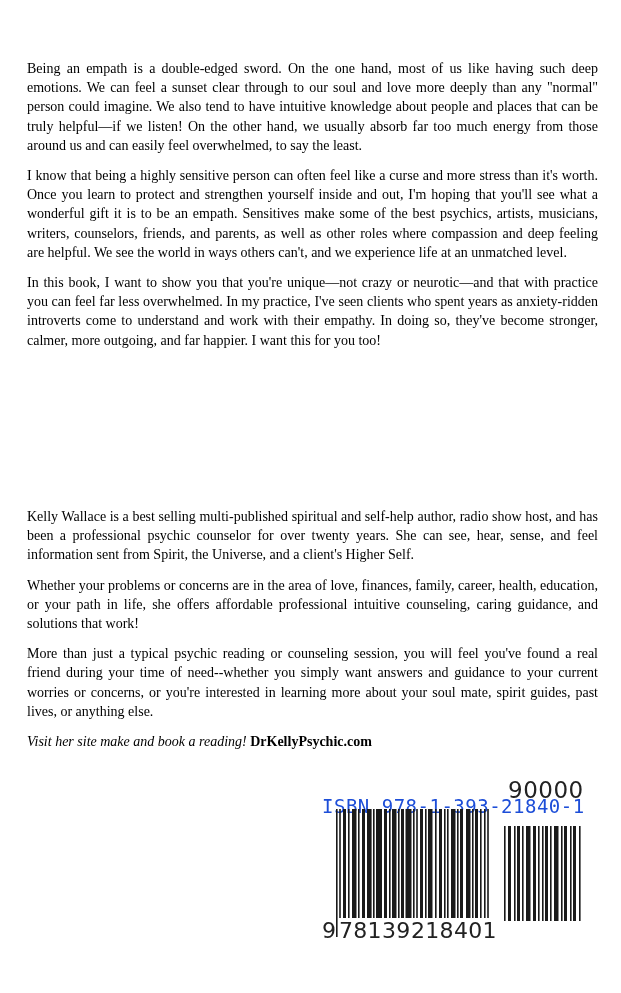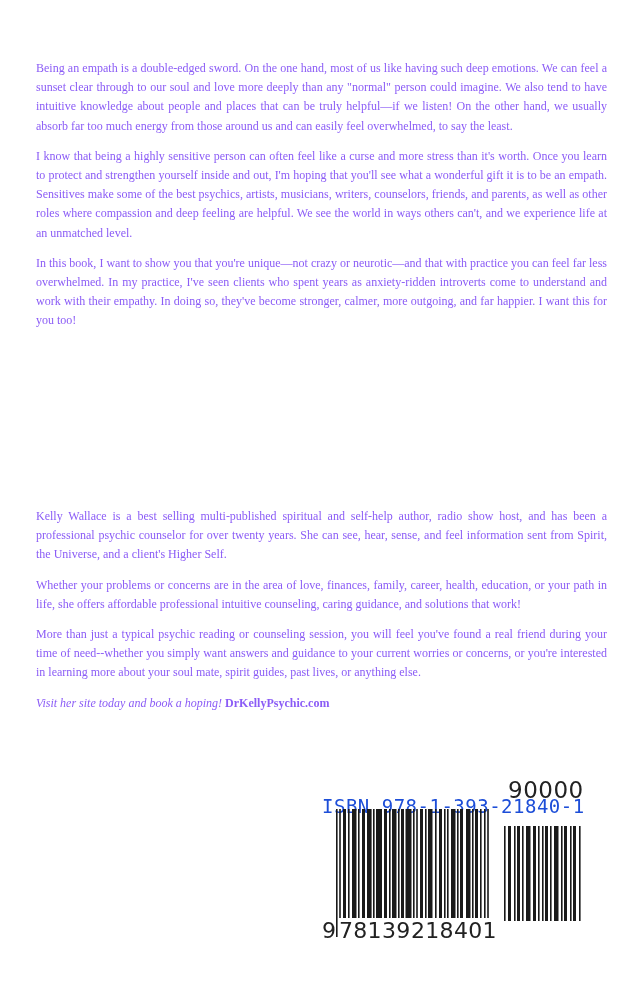--- a/index.html
+++ b/index.html
@@ -1,21 +1,21 @@
 <!DOCTYPE html>
 <html><head>
 <meta charset="utf-8">
 <style>
   html, body { margin: 0; padding: 0; background: #ffffff; }
   body { width: 621px; height: 993px; position: relative; overflow: hidden; }
   .page { position: absolute; left: 0; top: 0; width: 621px; height: 993px; background: #fff; }
   .text-block {
-    position: absolute; left: 36px; width: 571px;
+    position: absolute; left: 27px; width: 571px;
     font-family: "Liberation Serif", "DejaVu Serif", serif;
-    font-size: 12px; line-height: 19.2px; color: #8b5cf6;
+    font-size: 14px; line-height: 19.2px; color: #000000;
     text-align: justify; hyphens: none;
   }
   .text-block p { margin: 0 0 11px 0; }
   .text-block p.last-left { text-align: left; }
   #blurb { top: 59px; }
   #bio { top: 507px; }
   .visit { font-style: italic; }
   .site { font-weight: bold; font-style: normal; text-align: center; }
   .isbn-label {
     position: absolute; left: 322px; top: 795px;
@@ -50,21 +50,21 @@
     <p>Being an empath is a double-edged sword. On the one hand, most of us like having such deep emotions. We can feel a sunset clear through to our soul and love more deeply than any "normal" person could imagine. We also tend to have intuitive knowledge about people and places that can be truly helpful—if we listen! On the other hand, we usually absorb far too much energy from those around us and can easily feel overwhelmed, to say the least.</p>
     <p>I know that being a highly sensitive person can often feel like a curse and more stress than it's worth. Once you learn to protect and strengthen yourself inside and out, I'm hoping that you'll see what a wonderful gift it is to be an empath. Sensitives make some of the best psychics, artists, musicians, writers, counselors, friends, and parents, as well as other roles where compassion and deep feeling are helpful. We see the world in ways others can't, and we experience life at an unmatched level.</p>
     <p>In this book, I want to show you that you're unique—not crazy or neurotic—and that with practice you can feel far less overwhelmed. In my practice, I've seen clients who spent years as anxiety-ridden introverts come to understand and work with their empathy. In doing so, they've become stronger, calmer, more outgoing, and far happier. I want this for you too!</p>
   </div>
 
   <div class="text-block" id="bio">
     <p>Kelly Wallace is a best selling multi-published spiritual and self-help author, radio show host, and has been a professional psychic counselor for over twenty years. She can see, hear, sense, and feel information sent from Spirit, the Universe, and a client's Higher Self.</p>
     <p>Whether your problems or concerns are in the area of love, finances, family, career, health, education, or your path in life, she offers affordable professional intuitive counseling, caring guidance, and solutions that work!</p>
     <p>More than just a typical psychic reading or counseling session, you will feel you've found a real friend during your time of need--whether you simply want answers and guidance to your current worries or concerns, or you're interested in learning more about your soul mate, spirit guides, past lives, or anything else.</p>
     <p class="last-left">
-      <span class="visit">Visit her site today and book a hoping!</span>
+      <span class="visit">Visit her site make and book a reading!</span>
       <span class="site">DrKellyPsychic.com</span>
     </p>
   </div>
 
   <div>
     <div class="isbn-label">ISBN 978-1-393-21840-1</div>
     <div class="addon-label">90000</div>
 
     <svg class="barcode-main" width="160" height="130" viewBox="0 0 160 130">
       <g fill="#1a1a1a">

